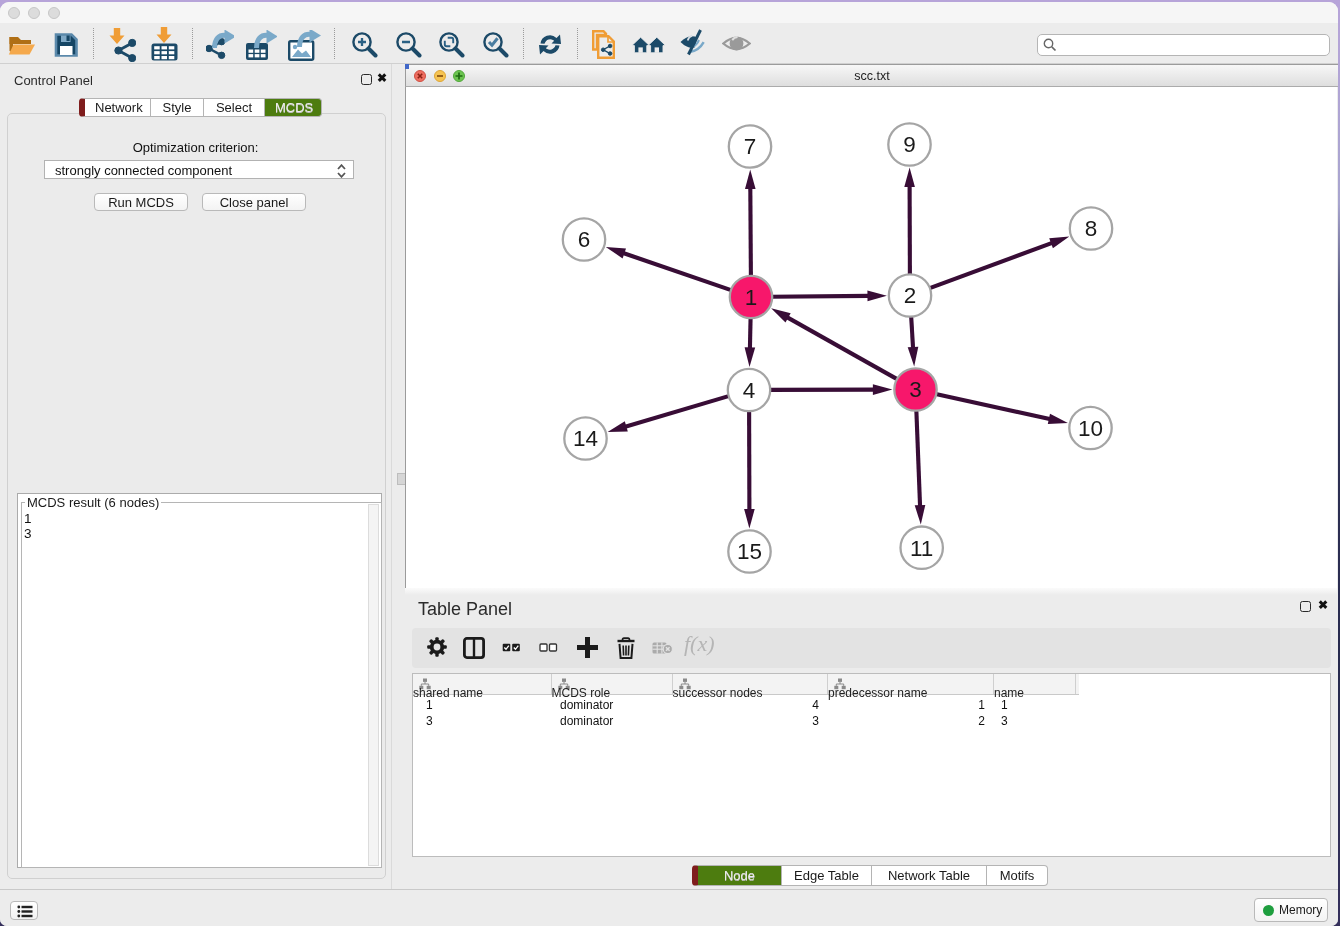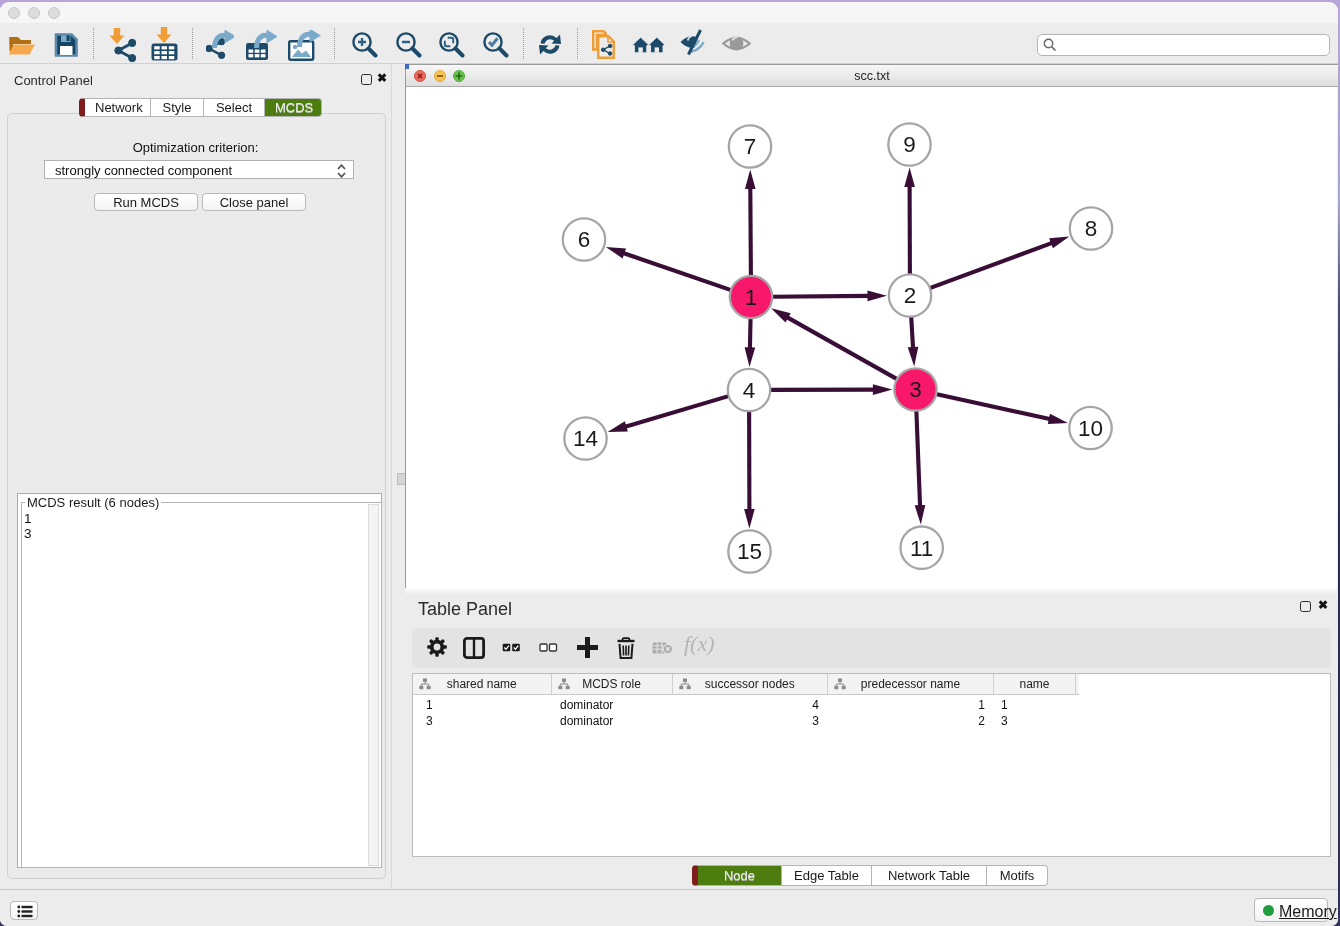--- a/index.html
+++ b/index.html
@@ -34,21 +34,21 @@
 #nettitle{left:0;top:0px;width:1022px;height:23px;background:linear-gradient(#f7f7f7,#dedede);border:1px solid #9b9b9b;border-bottom:1px solid #ababab;box-sizing:border-box;}
 #netcanvas{left:0;top:23px;width:932px;height:501px;background:#fff;border-left:1px solid #9b9b9b;box-sizing:border-box;}
 .mac{position:absolute;top:5px;width:12px;height:12px;border-radius:50%;box-sizing:border-box;}
 
 #tp{left:405px;top:586px;width:932px;height:300px;background:linear-gradient(180deg,#fbfbfb 0px,#ececec 7px);}
 #tp-title{left:13px;top:11px;font-size:18px;color:#2b2b2b;}
 #tp-toolbar{left:7px;top:40px;width:919px;height:40px;background:#e3e3e3;border-radius:4px;}
 #tp-table{left:7px;top:85px;width:919px;height:184px;background:#fff;border:1px solid #bcbcbc;box-sizing:border-box;}
 .thead{position:absolute;left:0;top:0;height:20px;background:#f3f3f3;border-bottom:1px solid #c9c9c9;display:flex;}
 .th{box-sizing:border-box;height:20px;border-right:1px solid #cfcfcf;font-size:12px;color:#222;position:relative;}
-.th span{position:absolute;left:0;right:0;top:3px;text-align:center;}
+.th span{position:absolute;left:0;right:0;top:12px;text-align:left;}
 .trow{position:absolute;font-size:12px;color:#111;height:16px;}
 .cell{position:absolute;top:0;}
 .floaticon{position:absolute;width:11px;height:11px;border:1.6px solid #2a2a2a;border-radius:2.5px;box-sizing:border-box;}
 .xicon{position:absolute;font-size:12px;font-weight:bold;color:#111;}
 .btn{position:absolute;background:linear-gradient(#ffffff,#f3f3f3);border:1px solid #b9b9b9;border-radius:4px;box-sizing:border-box;font-size:13px;color:#1a1a1a;text-align:center;}
 </style>
 </head>
 <body>
 <div id="win" class="abs">
   <div id="titlebar" class="abs">
@@ -228,21 +228,21 @@
       <div class="tab last dis" style="width:57px;">MCDS</div>
     </div>
     <div class="abs" style="left:0px;top:76px;width:391px;text-align:center;font-size:13px;color:#111;">Optimization criterion:</div>
     <div class="abs" id="combo" style="left:44px;top:96px;width:310px;height:19px;background:#fff;border:1px solid #b2b2b2;border-radius:0;box-sizing:border-box;">
       <div class="abs" style="left:10px;top:2px;font-size:13px;color:#111;">strongly connected component</div>
       <svg style="position:absolute;right:6px;top:3px" width="11" height="14" viewBox="0 0 11 14">
           <path d="M2,5 L5.5,1.2 L9,5" fill="none" stroke="#555" stroke-width="1.8"></path>
           <path d="M2,9 L5.5,12.8 L9,9" fill="none" stroke="#555" stroke-width="1.8"></path>
         </svg>
     </div>
-    <div class="btn" style="left:94px;top:129px;width:104px;height:18px;line-height:17px;">Run MCDS</div>
+    <div class="btn" style="left:94px;top:129px;width:94px;height:18px;line-height:17px;">Run MCDS</div>
     <div class="btn" style="left:202px;top:129px;width:104px;height:18px;line-height:17px;">Close panel</div>
     <div class="abs" id="resultbox" style="left:17px;top:429px;width:365px;height:375px;background:#fff;border:1px solid #ababab;box-sizing:border-box;">
       <div class="abs" style="left:3px;top:8px;width:359px;height:364px;border:1px solid #b5b5b5;"></div>
       <div class="abs" style="left:7px;top:1px;background:#fff;padding:0 2px;font-size:13px;color:#1a1a1a;">MCDS result (6 nodes)</div>
       <div class="abs" style="left:6px;top:17px;font-size:13.5px;color:#111;line-height:15.2px;">1<br>3</div>
       <div class="abs" style="left:350px;top:10px;width:9px;height:360px;background:#f4f4f4;border:1px solid #dcdcdc;"></div>
     </div>
   </div>
   <div class="abs" style="left:391px;top:62px;width:14px;height:825px;background:#ececec;border-left:1px solid #dadada;"></div>
   <div class="abs" style="left:397px;top:471px;width:7px;height:10px;background:#d6d6d6;border:1px solid #bdbdbd;"></div>
@@ -466,16 +466,16 @@
             <circle cx="1.8" cy="6.5" r="1.4"></circle>
             <circle cx="1.8" cy="11" r="1.4"></circle>
             <rect x="4.5" y="0.8" width="11" height="2.4"></rect>
             <rect x="4.5" y="5.3" width="11" height="2.4"></rect>
             <rect x="4.5" y="9.8" width="11" height="2.4"></rect>
           </g>
         </svg>
       </div>
     <div class="btn" style="left:1254px;top:8px;width:74px;height:24px;">
       <span style="position:absolute;left:8px;top:6px;width:11px;height:11px;border-radius:50%;background:#1e9e3e;"></span>
-      <span style="position:absolute;left:24px;top:4px;font-size:16px;text-decoration:underline;">Memory</span>
+      <span style="position:absolute;left:24px;top:4px;font-size:12px;">Memory</span>
     </div>
   </div>
 </div>
 
 </body></html>

